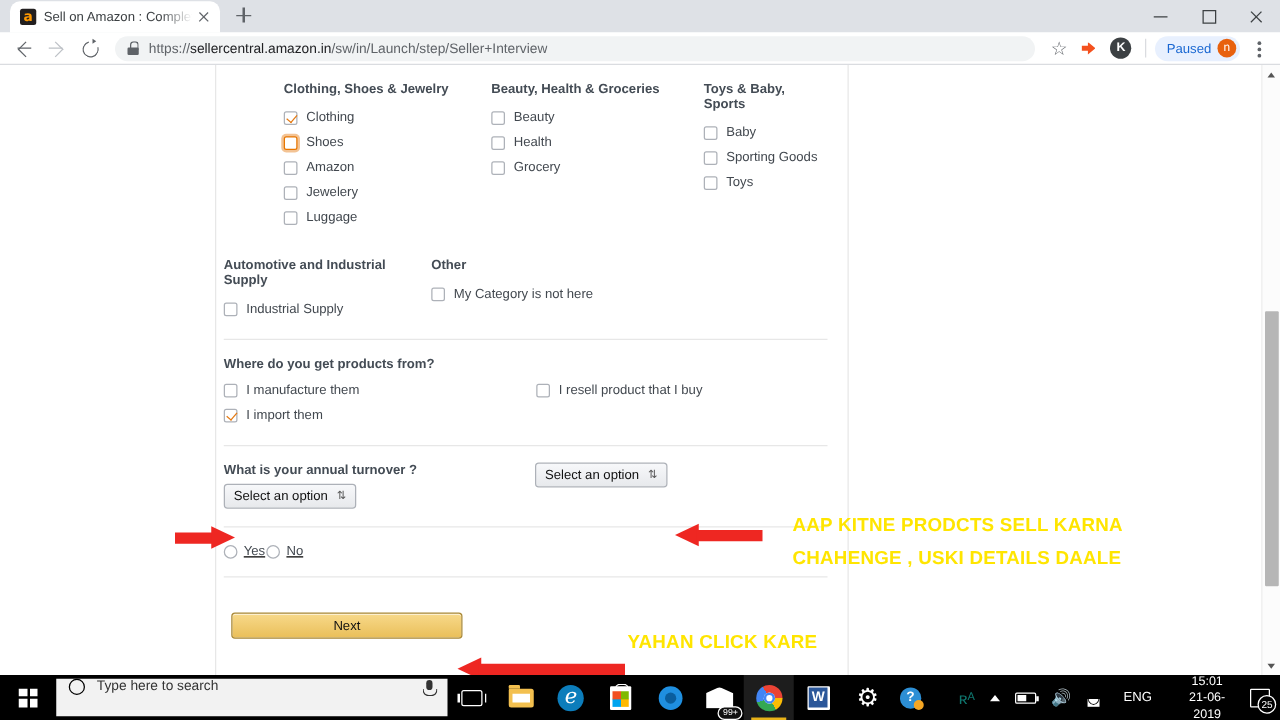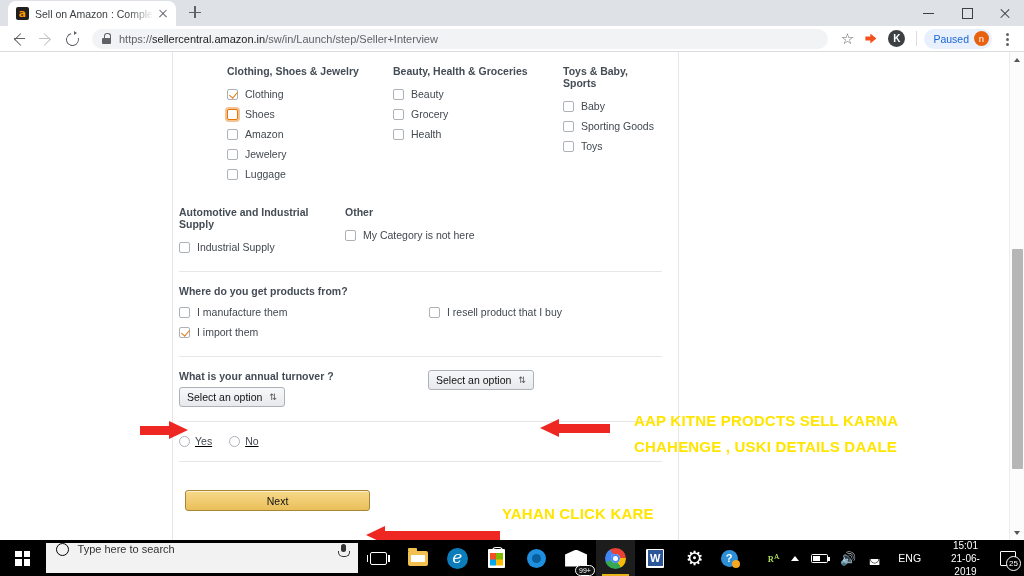--- a/index.html
+++ b/index.html
@@ -264,21 +264,21 @@
     height: 20px; padding: 0 7px;
     background: linear-gradient(#f7f8fa, #e7e9ec);
     border: 1px solid #adb1b8; border-radius: 3px;
     font-size: 10.5px; color: #111;
   }
   .select-caret {
     font-size: 9px; color: #555; line-height: 1;
     font-family: "DejaVu Sans", sans-serif;
   }
 
-  .radiorow { display: flex; align-items: flex-start; gap: 17px; text-decoration: underline; }
+  .radiorow { display: flex; align-items: flex-start; gap: 1px; text-decoration: underline; }
   .radio-item { display: flex; align-items: center; }
   .radio {
     width: 11px; height: 11px; flex: 0 0 11px;
     border: 1px solid #adb1b8; border-radius: 50%;
     background: #fff; margin-right: 5px;
   }
   .radio-label { font-size: 10.5px; color: #42484f; }
 
   .next-wrap { padding: 28px 0 0 6px; }
   .next-btn {
@@ -464,21 +464,21 @@
     background: #2d8fd5; position: relative;
   }
   .help-ic::after {
     content:"?"; position:absolute; inset:0; color:#fff; font-size:11px; font-weight:bold;
     text-align:center; line-height:17px;
   }
   .help-dot {
     position: absolute; right: -2px; bottom: -1px;
     width: 8px; height: 8px; border-radius: 50%; background: #f5a623;
   }
-  .people-ic { color: #bef264; font-size: 13px; font-family: Liberation Serif, serif; margin-left: 18px; }
+  .people-ic { color: #0f766e; font-size: 13px; font-family: Liberation Sans, sans-serif; margin-left: 18px; }
   .chev-up {
     width: 0; height: 0;
     border-left: 4.5px solid transparent; border-right: 4.5px solid transparent;
     border-bottom: 5px solid #fff;
   }
   .battery {
     width: 17px; height: 9px; border: 1.3px solid #fff; border-radius: 1.5px;
     position: relative;
   }
   .battery::before {
@@ -582,25 +582,25 @@
           </div>
 
           <div>
             <div class="cat-col-head">Beauty, Health &amp; Groceries</div>
             <div class="cbrow">
               <span class="cb"></span>
               <span class="cb-label">Beauty</span>
             </div>
             <div class="cbrow">
               <span class="cb"></span>
+              <span class="cb-label">Health</span>
+            </div>
+            <div class="cbrow">
+              <span class="cb"></span>
               <span class="cb-label">Grocery</span>
-            </div>
-            <div class="cbrow">
-              <span class="cb"></span>
-              <span class="cb-label">Health</span>
             </div>
           </div>
 
           <div>
             <div class="cat-col-head">Toys &amp; Baby, Sports</div>
             <div class="cbrow">
               <span class="cb"></span>
               <span class="cb-label">Baby</span>
             </div>
             <div class="cbrow">

